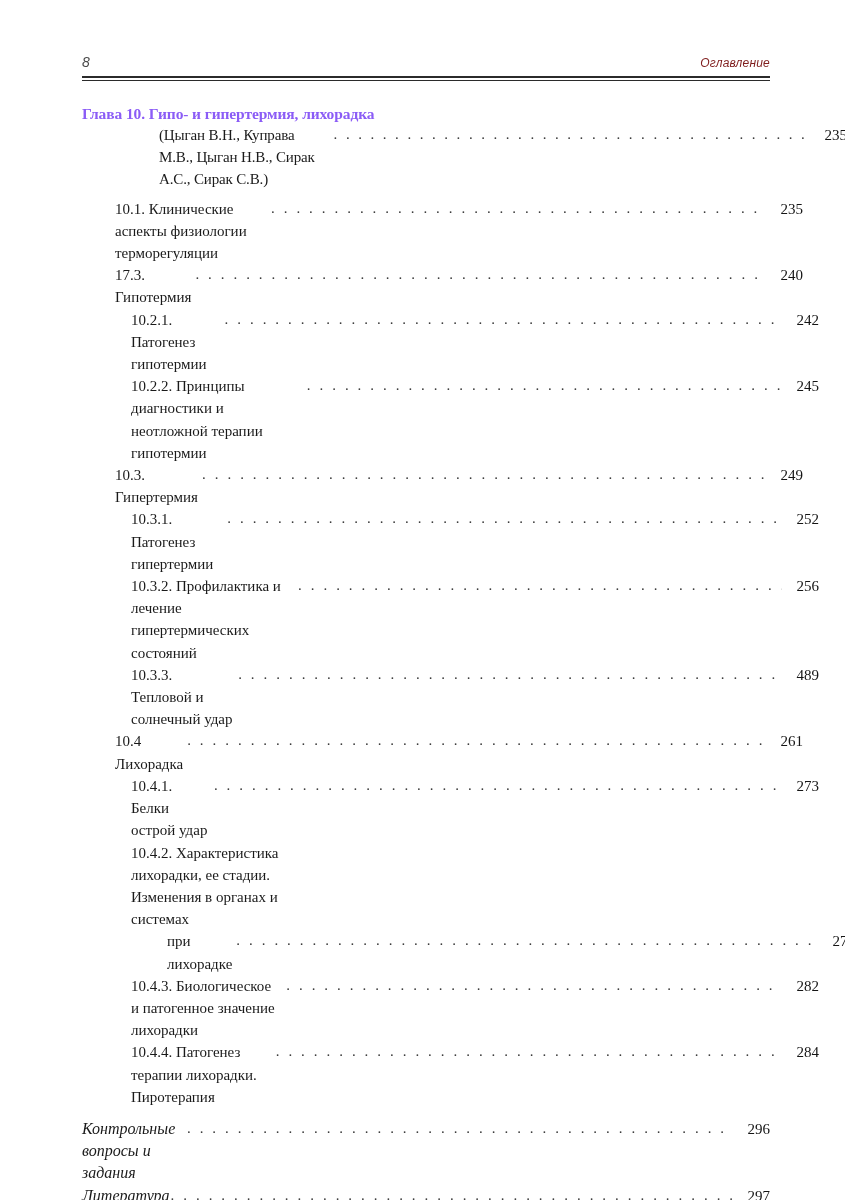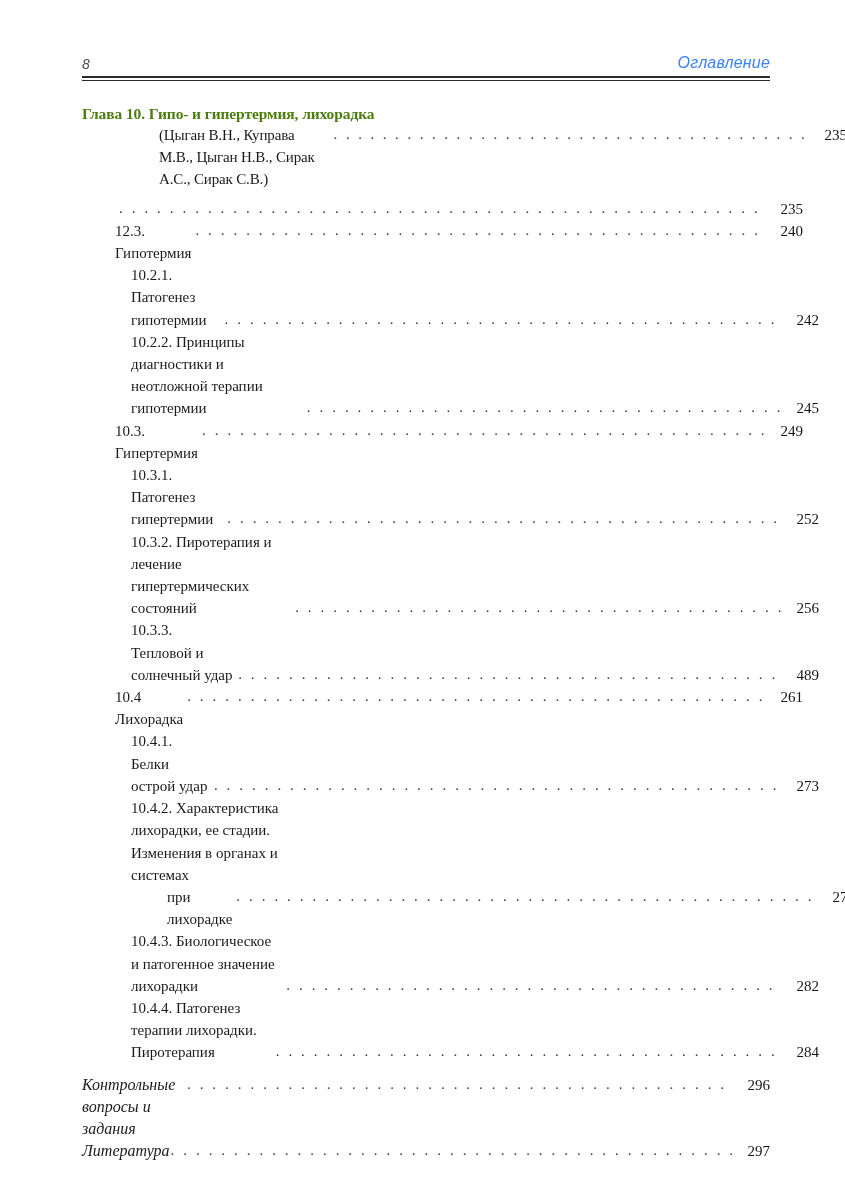--- a/index.html
+++ b/index.html
@@ -41,22 +41,22 @@
     letter-spacing: 0.2px;
   }
   .folio {
     font-family: "Liberation Sans", "DejaVu Sans", sans-serif;
     font-style: italic;
     font-size: 14px;
     color: #4a4a4a;
   }
   .head-title {
     font-family: "Liberation Sans", "DejaVu Sans", sans-serif;
-    font-size: 16px;
-    color: #3b82f6;
+    font-size: 12px;
+    color: #7f1d1d;
   }
   .rule-wrap {
     position: absolute;
     left: 82px;
     top: 76px;
     width: 688px;
   }
   .rule-thick {
     height: 2px;
     background: #2b2b2b;
@@ -81,21 +81,21 @@
     width: 688px;
   }
 
   .chapter-block { margin-bottom: 0; }
 
   .chapter-title {
     font-family: "Liberation Serif", "DejaVu Serif", serif;
     font-weight: bold;
     font-size: 15.5px;
     line-height: 21px;
-    color: #4d7c0f;
+    color: #8b5cf6;
     letter-spacing: -0.1px;
   }
 
   
   .row {
     display: flex;
     align-items: baseline;
     font-size: 15px;
     line-height: 22.2px;
     width: 100%;
@@ -131,21 +131,21 @@
     padding-left: 77px;
   }
   .authors-row .lbl {
     font-size: 15px;
     letter-spacing: -0.15px;
   }
   .authors-row .leader { letter-spacing: 2.4px; }
 
   
   .lvl2 { padding-left: 33px; }
-  .lvl3 { padding-left: 49px; align-items: flex-end; }
+  .lvl3 { padding-left: 49px; }
   .cont-lvl3 { padding-left: 85px; }
 
   
   .open .leader { visibility: hidden; }
   .open .pg { visibility: hidden; }
 
   
   .backmatter .lbl {
     font-style: italic;
     font-size: 16px;
@@ -173,25 +173,26 @@
   <div class="toc" id="toc-root">
       <div class="chapter-block">
         <div class="chapter-title">Глава 10. Гипо- и гипертермия, лихорадка</div>
         <div class="row authors-row">
           <span class="lbl">(Цыган В.Н., Куправа М.В., Цыган Н.В., Сирак А.С., Сирак С.В.)</span>
           <span class="leader"></span>
           <span class="pg">235</span>
         </div>
         <div class="sp-after-authors"></div>
         <div class="row lvl2">
+          <span class="lbl">10.1. Клинические аспекты физиологии терморегуляции</span>
           <span class="leader"></span>
           <span class="pg">235</span>
         </div>
         <div class="row lvl2">
-          <span class="lbl">12.3. Гипотермия</span>
+          <span class="lbl">17.3. Гипотермия</span>
           <span class="leader"></span>
           <span class="pg">240</span>
         </div>
         <div class="row lvl3">
           <span class="lbl">10.2.1. Патогенез гипотермии</span>
           <span class="leader"></span>
           <span class="pg">242</span>
         </div>
         <div class="row lvl3">
           <span class="lbl">10.2.2. Принципы диагностики и неотложной терапии гипотермии</span>
@@ -202,21 +203,21 @@
           <span class="lbl">10.3. Гипертермия</span>
           <span class="leader"></span>
           <span class="pg">249</span>
         </div>
         <div class="row lvl3">
           <span class="lbl">10.3.1. Патогенез гипертермии</span>
           <span class="leader"></span>
           <span class="pg">252</span>
         </div>
         <div class="row lvl3">
-          <span class="lbl">10.3.2. Пиротерапия и лечение гипертермических состояний</span>
+          <span class="lbl">10.3.2. Профилактика и лечение гипертермических состояний</span>
           <span class="leader"></span>
           <span class="pg">256</span>
         </div>
         <div class="row lvl3">
           <span class="lbl">10.3.3. Тепловой и солнечный удар</span>
           <span class="leader"></span>
           <span class="pg">489</span>
         </div>
         <div class="row lvl2">
           <span class="lbl">10.4 Лихорадка</span>

